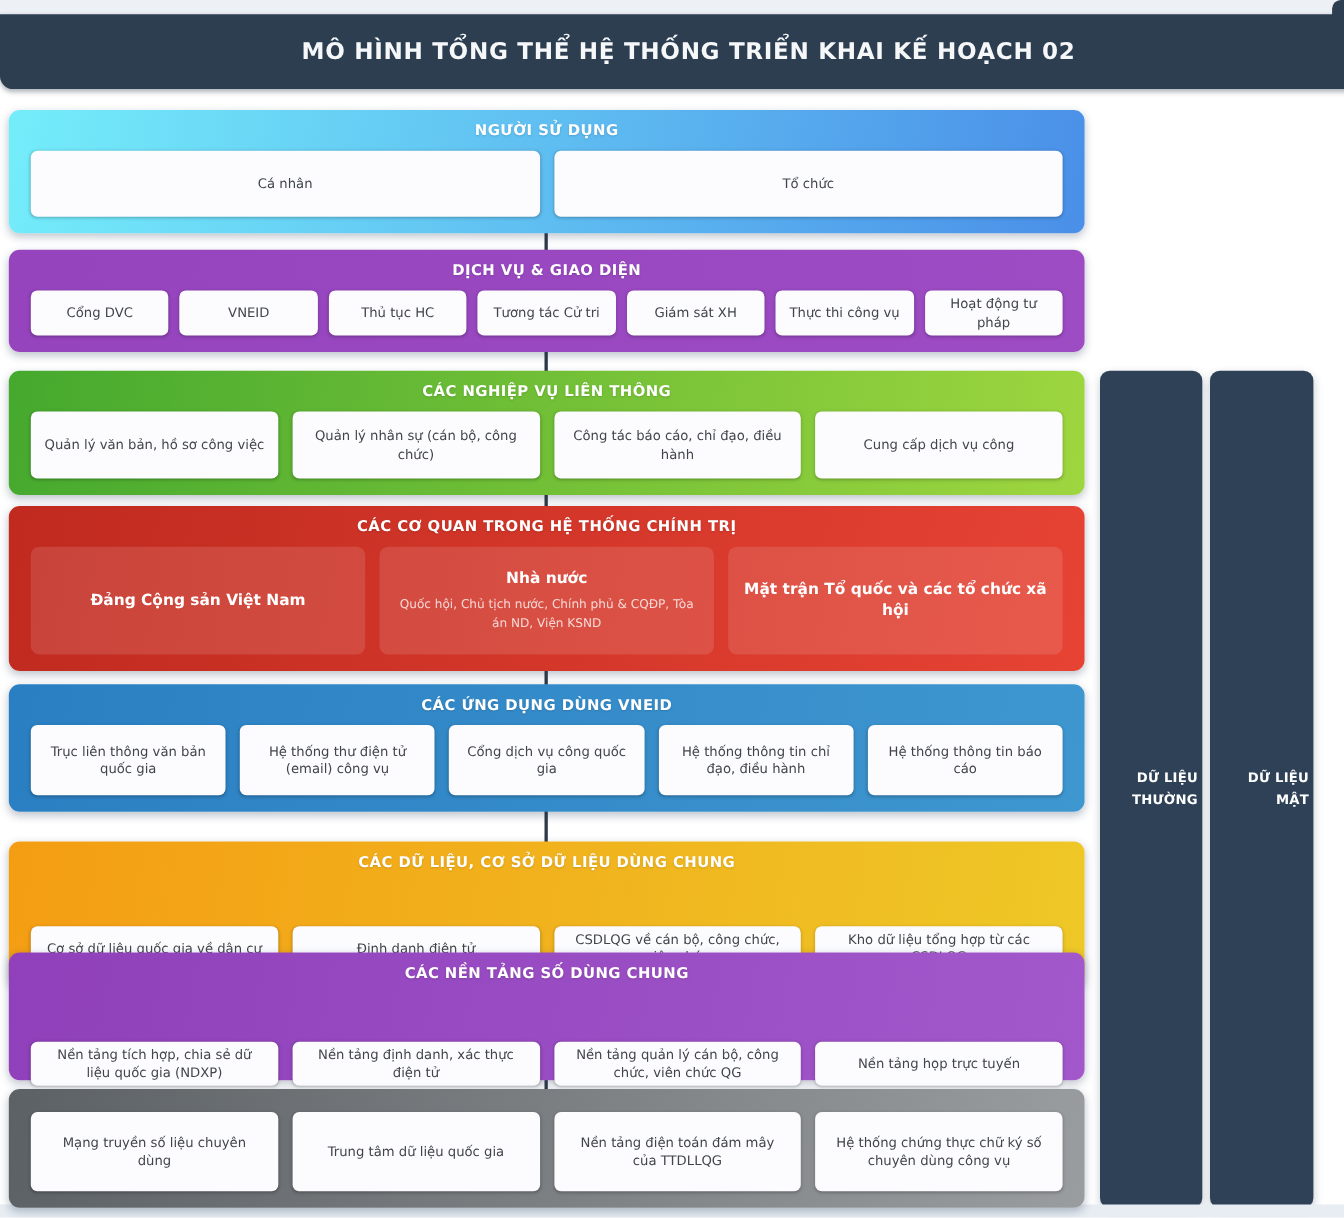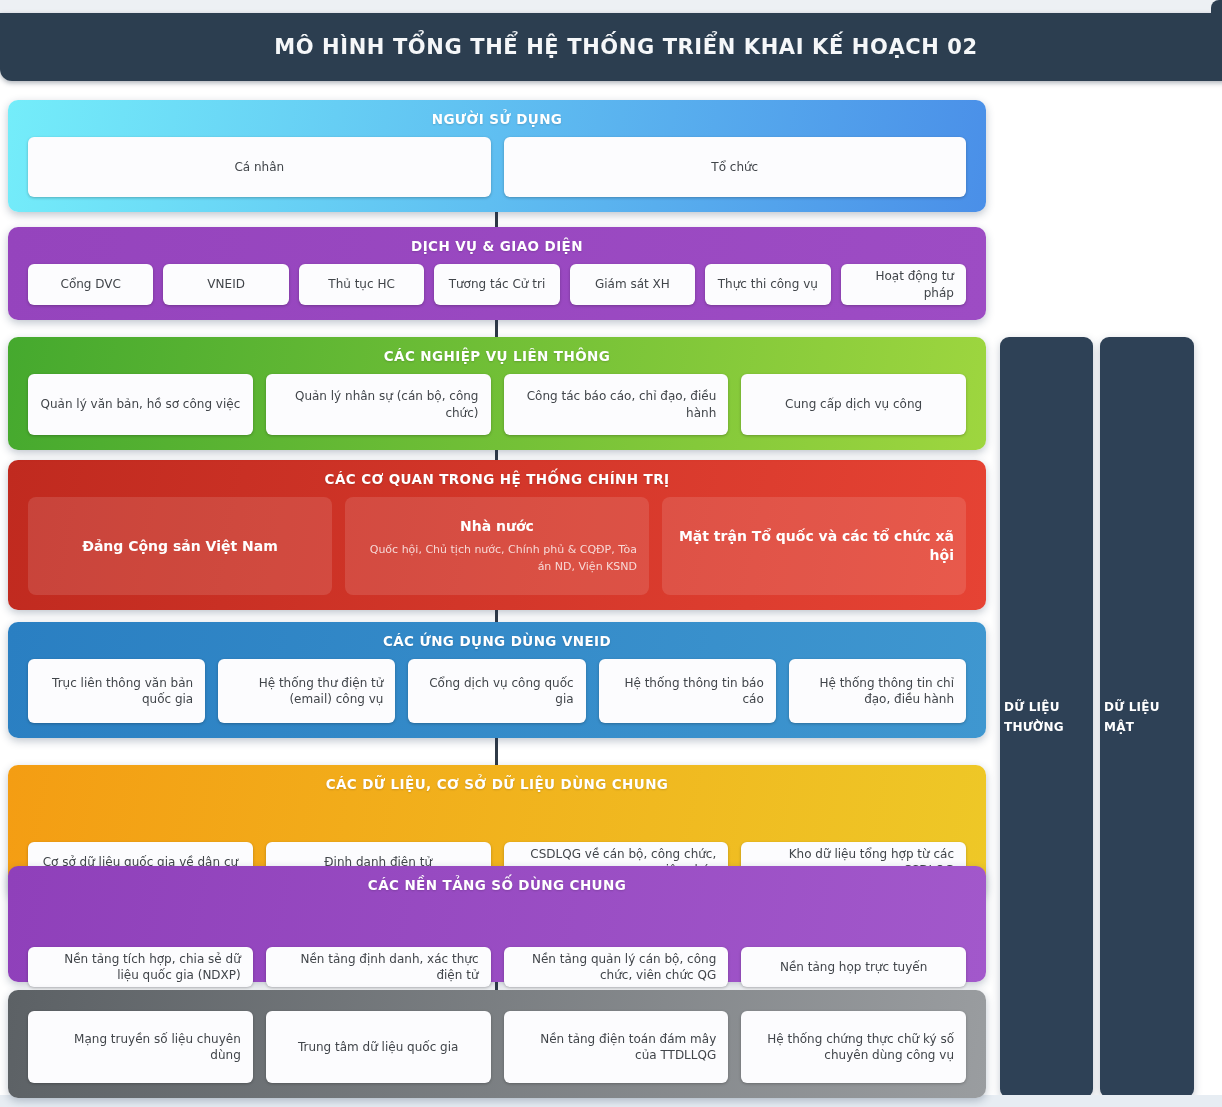--- a/index.html
+++ b/index.html
@@ -15,37 +15,37 @@
   .header-title{color:#f5f7f9;font-size:21px;font-weight:bold;letter-spacing:.6px;text-align:center;}
   .connector{position:absolute;left:495px;top:190px;width:3px;height:815px;background:#2f3a47;z-index:0;}
   .stack{position:absolute;left:8px;top:100px;width:978px;height:998px;z-index:1;border-radius:16px;}
   .band{position:absolute;left:0;width:978px;border-radius:10px;box-sizing:border-box;
         display:flex;flex-direction:column;padding:11px 20px 15px;
         box-shadow:0 3px 8px rgba(30,50,80,.28);}
   .band-title{color:#ffffff;font-size:13.5px;font-weight:bold;text-align:center;letter-spacing:.4px;
         text-shadow:0 1px 2px rgba(0,0,0,.15);flex:0 0 auto;}
   .band-row{display:flex;gap:13px;flex:1;margin-top:10px;align-items:stretch;}
   .chip{flex:1;background:#fcfcfe;border-radius:6px;display:flex;flex-direction:column;
-        align-items:center;justify-content:center;text-align:right;color:#41454a;
+        align-items:center;justify-content:center;text-align:center;color:#41454a;
         font-size:12px;line-height:1.35;padding:4px 12px;box-sizing:border-box;
         box-shadow:0 1px 3px rgba(0,0,0,.25);}
   .chip-tinted{background:rgba(255,255,255,.12);box-shadow:none;border-radius:8px;color:#ffffff;}
   .chip-title{font-weight:bold;font-size:14px;color:#ffffff;}
   .chip-sub{font-size:11px;color:rgba(255,255,255,.78);margin-top:7px;line-height:1.5;}
   .band-users{top:0;height:112px;}
   .band-services{top:127px;height:93px;}
   .band-services .band-row{gap:10px;}
   .band-business{top:237px;height:113px;}
   .band-agencies{top:360px;height:150px;}
   .band-apps{top:522px;height:116px;}
   .band-data{top:665px;height:132px;gap:40px;}
   .band-platforms{top:766px;height:116px;}
   .band-infrastructure{top:890px;height:108px;}
   .side-col{position:absolute;top:337px;height:761px;background:#2e4156;border-radius:9px;
-        display:flex;align-items:center;justify-content:center;text-align:left;
+        display:flex;align-items:center;justify-content:center;text-align:right;
         color:#ffffff;font-weight:bold;font-size:12px;letter-spacing:.2px;line-height:1.6;
         padding:0 4px;box-sizing:border-box;box-shadow:0 3px 8px rgba(30,50,80,.25);}
   .side-col-1{left:1000px;width:93px;}
   .side-col-2{left:1100px;width:94px;}
 </style>
 </head>
 <body>
 
 <div class="page">
   <div class="top-strip"></div>
@@ -100,22 +100,22 @@
           <div class="chip">Công tác báo cáo, chỉ đạo, điều hành</div>
           <div class="chip">Cung cấp dịch vụ công</div>
         </div>
       </div>
       <div class="band band-apps" style="background: linear-gradient(100deg, rgb(42, 127, 194), rgb(63, 151, 208));">
         <div class="band-title">CÁC ỨNG DỤNG DÙNG VNEID</div>
         <div class="band-row">
           <div class="chip">Trục liên thông văn bản quốc gia</div>
           <div class="chip">Hệ thống thư điện tử (email) công vụ</div>
           <div class="chip">Cổng dịch vụ công quốc gia</div>
+          <div class="chip">Hệ thống thông tin chỉ đạo, điều hành</div>
           <div class="chip">Hệ thống thông tin báo cáo</div>
-          <div class="chip">Hệ thống thông tin chỉ đạo, điều hành</div>
         </div>
       </div>
       <div class="band band-data" style="background: linear-gradient(100deg, rgb(244, 157, 19), rgb(238, 200, 39));">
         <div class="band-title">CÁC DỮ LIỆU, CƠ SỞ DỮ LIỆU DÙNG CHUNG</div>
         <div class="band-row">
           <div class="chip">Cơ sở dữ liệu quốc gia về dân cư</div>
           <div class="chip">Định danh điện tử</div>
           <div class="chip">CSDLQG về cán bộ, công chức, viên chức</div>
           <div class="chip">Kho dữ liệu tổng hợp từ các CSDLQG</div>
         </div>

